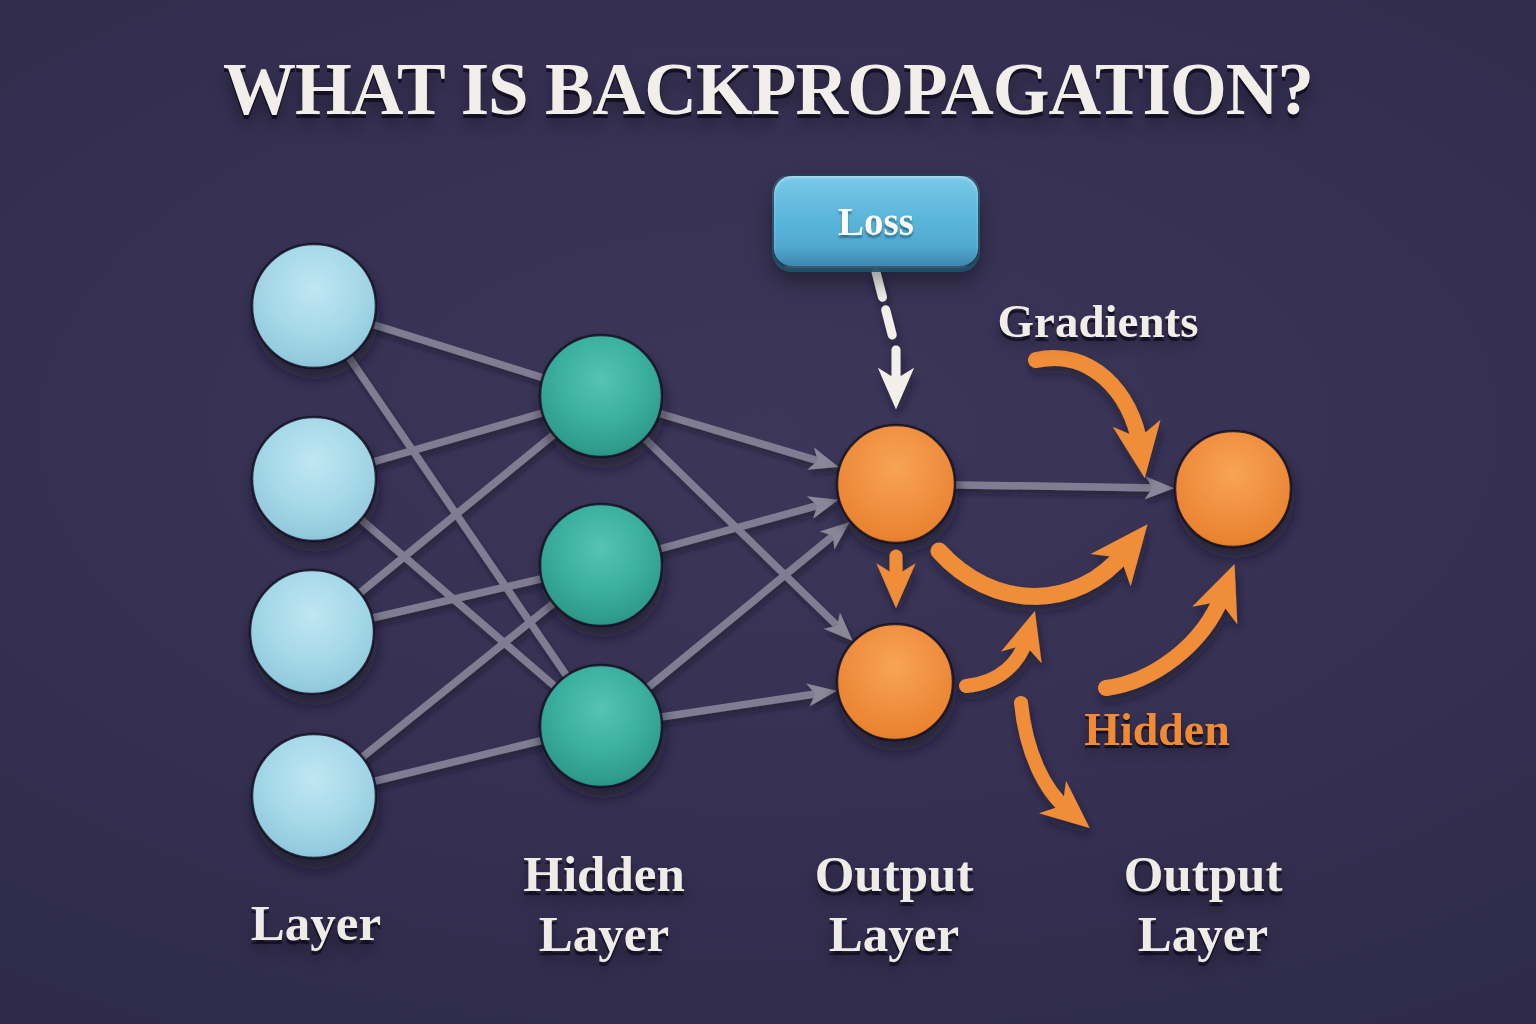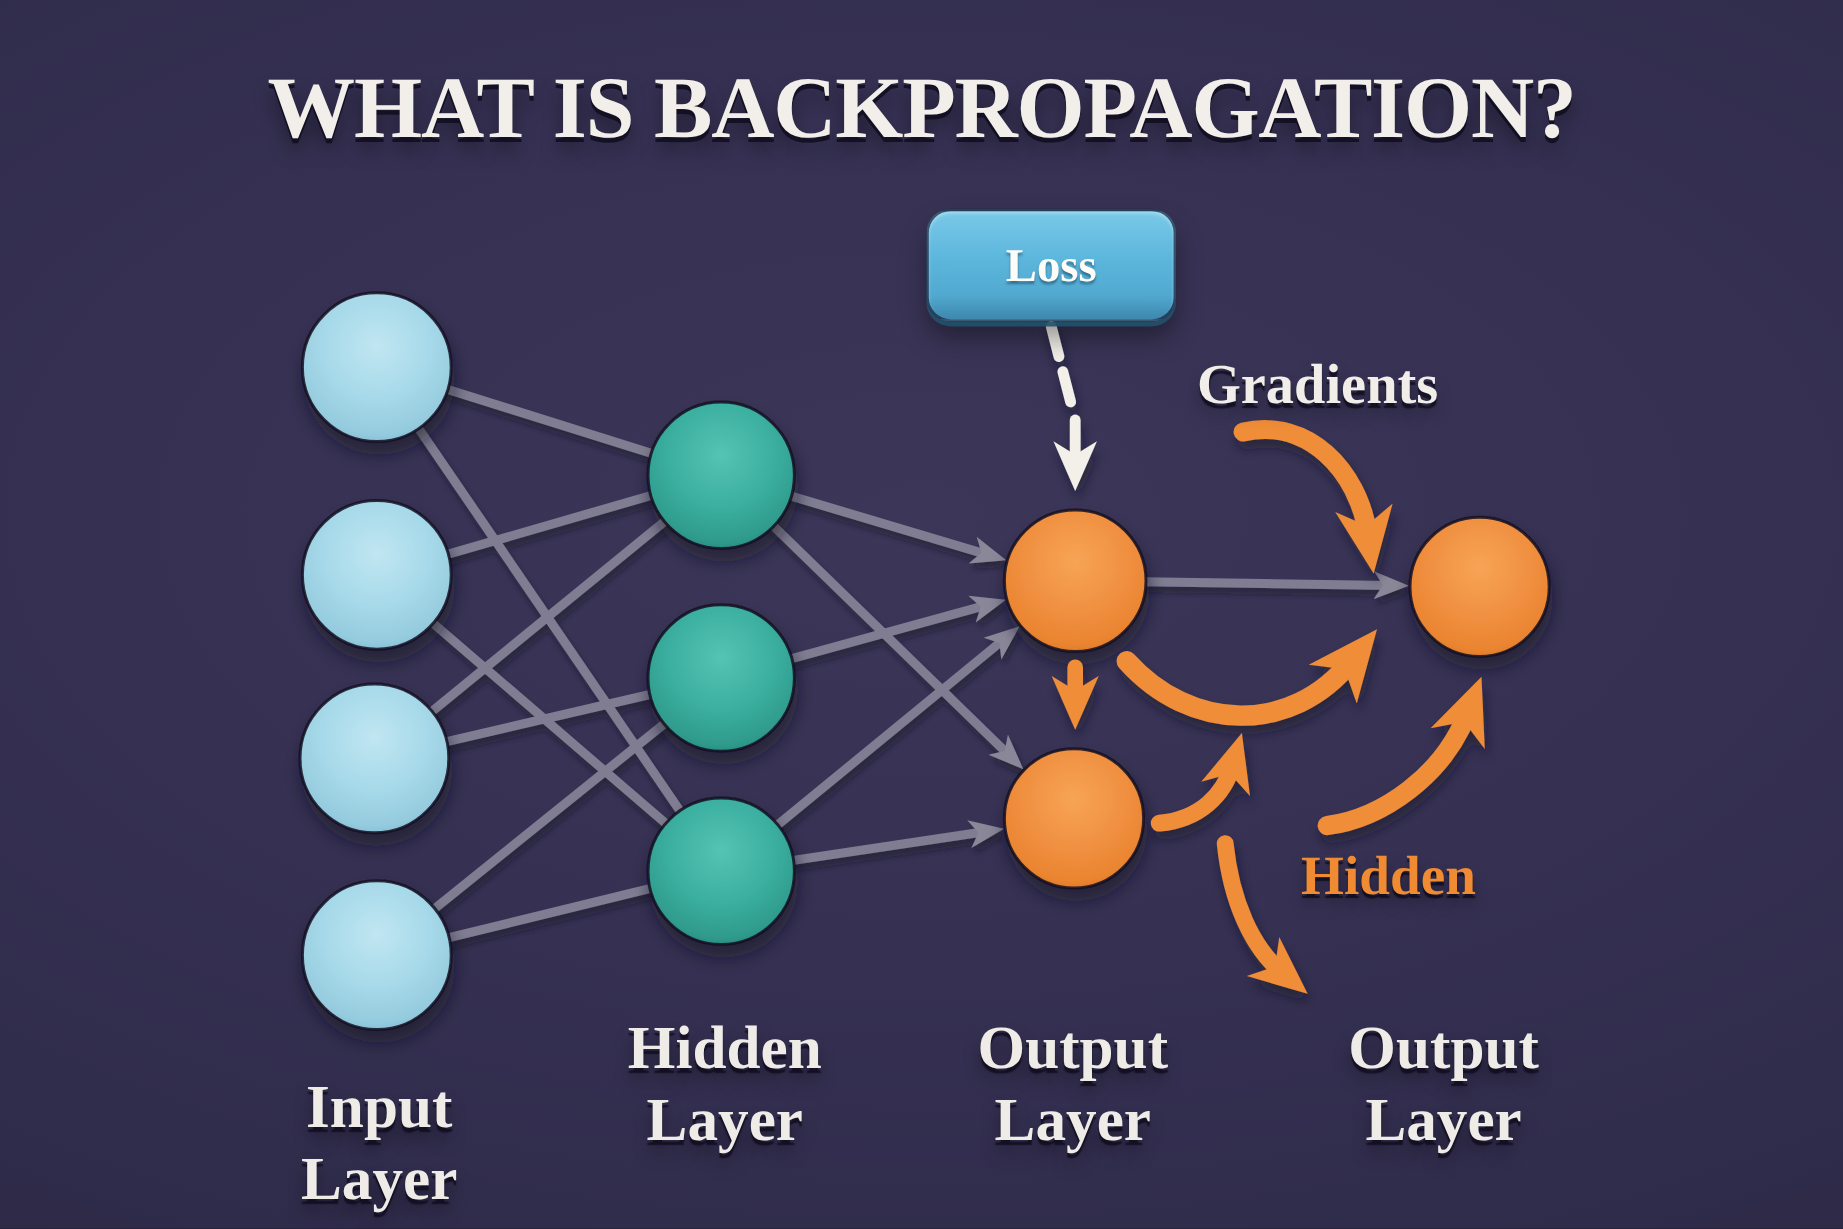--- a/index.html
+++ b/index.html
@@ -141,21 +141,20 @@
   <h1 class="title">WHAT IS BACKPROPAGATION?</h1>
 
   <div class="loss-box">
     <span>Loss</span>
   </div>
 
   <div class="anno" id="lbl-gradients">Gradients</div>
   <div class="anno" id="lbl-error">Hidden</div>
 
   <div class="layer-label" id="lbl-input">
-    <div>Input</div>
     <div>Layer</div>
   </div>
   <div class="layer-label" id="lbl-hidden">
     <div>Hidden</div>
     <div>Layer</div>
   </div>
   <div class="layer-label" id="lbl-output1">
     <div>Output</div>
     <div>Layer</div>
   </div>

